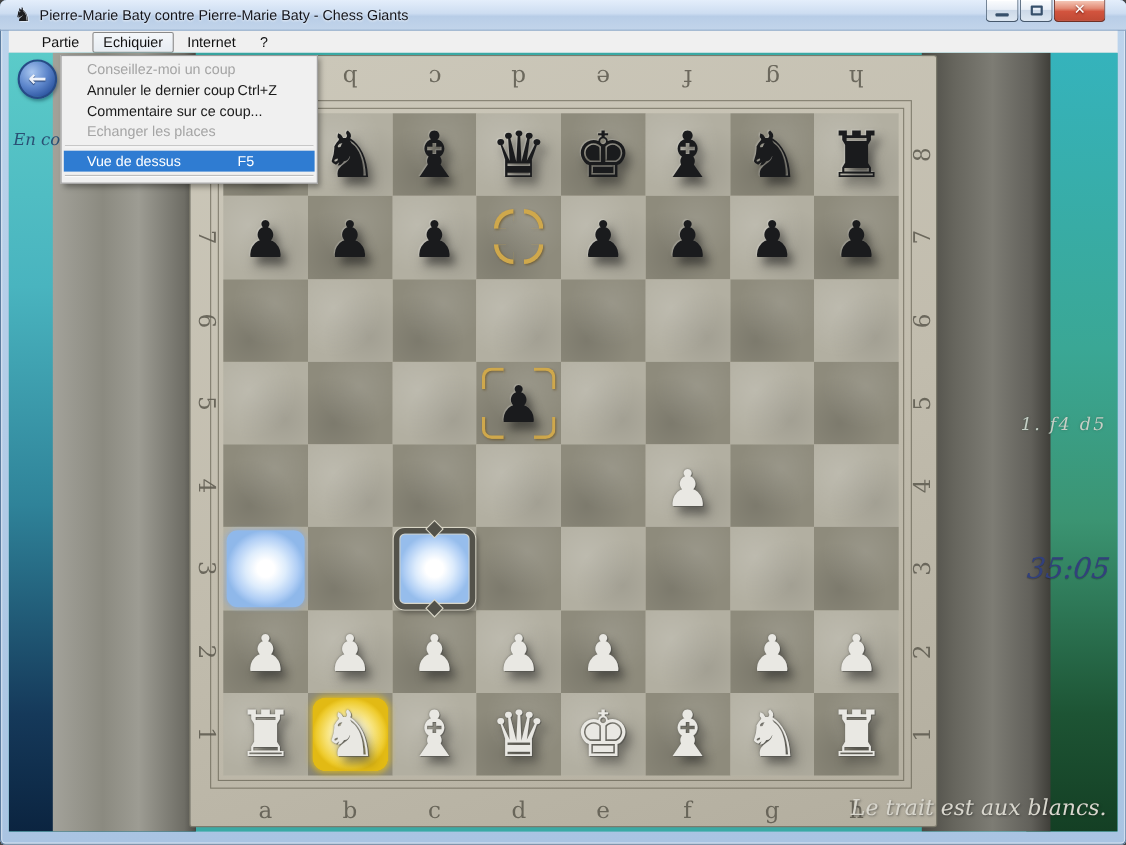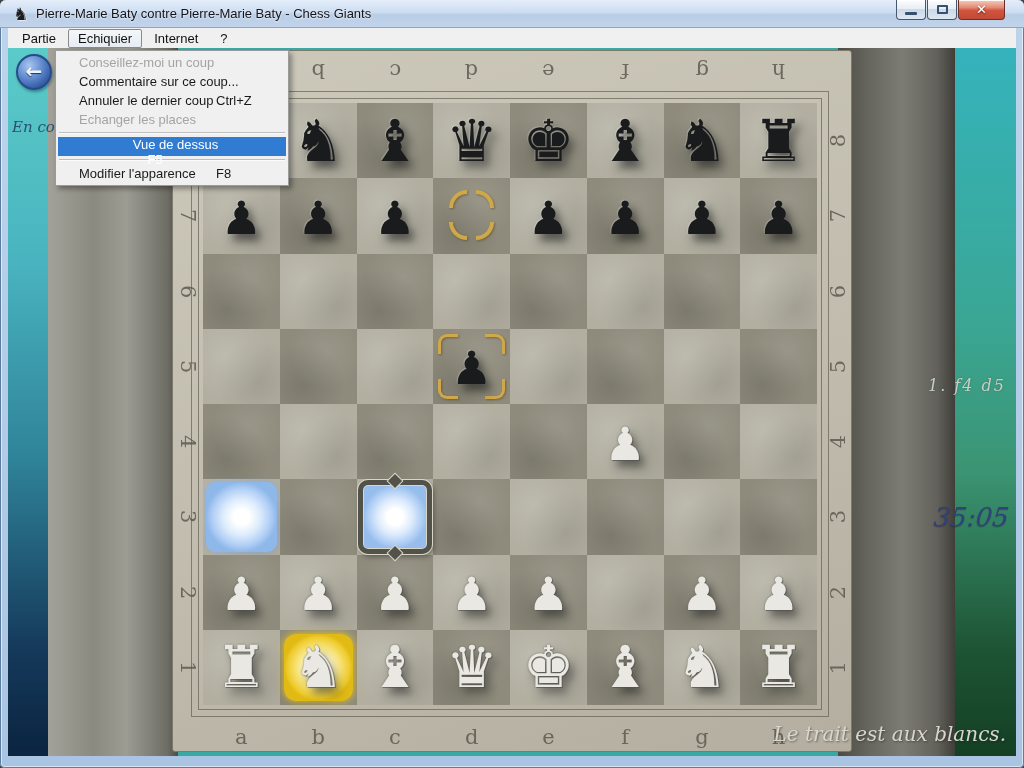--- a/index.html
+++ b/index.html
@@ -28,21 +28,21 @@
   .win-btn.max{width:30px}
   .win-btn.close{width:47px;
     background:linear-gradient(#f6cdbd 0%,#e28a74 40%,#d2543e 55%,#c04a35 100%);
     border-color:#6e3026;}
   .glyph-min{width:12px;height:3px;background:#37506b;border-radius:1px;margin-top:7px;}
   .glyph-max{width:11px;height:9px;border:2px solid #37506b;border-radius:1px;background:transparent;}
   .glyph-close{color:#fff;font-size:13px;font-weight:bold;text-shadow:0 1px 2px rgba(80,10,5,.8);
     font-family:"DejaVu Sans", sans-serif;line-height:18px;}
   
   .menubar{position:absolute;left:8px;top:28px;width:1008px;height:20px;background:#f0f0f0;
-    display:flex;align-items:center;padding-left:4px;font-size:13px;color:#111;}
+    display:flex;align-items:center;padding-left:20px;font-size:13px;color:#111;}
   .mb-item{padding:1px 9px;margin-right:2px;border:1px solid transparent;border-radius:2px;cursor:default;}
   .mb-item.active{border-color:#8a8a8a;background:linear-gradient(#f4f7fa,#e6ecf2);}
   
   .scene{position:absolute;left:8px;top:48px;width:1008px;height:708px;overflow:hidden;background:#3aa9a4;}
   .bg-left{position:absolute;left:0;top:0;width:170px;height:100%;
     background:linear-gradient(#5bcbc9 0%,#49b4bf 30%,#2f8399 58%,#15395a 85%,#0b2440 100%);}
   .bg-right{position:absolute;left:925px;top:0;width:83px;height:100%;
     background:linear-gradient(#35b3bc 0%,#3aa795 38%,#3b9472 60%,#1d5434 85%,#143f24 100%);}
   .side-left{position:absolute;left:40px;top:0;width:130px;height:100%;
     background:linear-gradient(to right,#a3a29a 0%,#8b8a80 35%,#9d9c93 60%,#6e6d65 92%,#4c4b45 100%);}
@@ -122,21 +122,21 @@
   .status-text{position:absolute;right:10px;top:674px;font-family:"DejaVu Serif", serif;font-style:italic;
     font-size:20px;color:#d8d6cd;white-space:nowrap;text-shadow:1px 1px 2px rgba(30,30,30,.5);}
   
   .context-menu{position:absolute;left:55px;top:50px;width:234px;background:#f0f0f0;
     border:1px solid #9b9b9b;box-shadow:3px 3px 5px rgba(0,0,0,.35);z-index:50;padding:2px 0;}
   .menu-item{height:19px;display:flex;align-items:center;padding:0 14px 0 21px;font-size:13px;
     color:#1a1a1a;cursor:default;margin:0 2px;}
   .menu-item .mi-label{flex:1;white-space:nowrap;}
   .menu-item .mi-short{width:56px;text-align:left;}
   .menu-item.disabled{color:#a4a4a4;}
-  .menu-item.highlighted{background:#2f7cd2;color:#fff;flex-direction:column;}
+  .menu-item.highlighted{background:#2f7cd2;color:#fff;}
   .menu-sep{border-top:1px solid #bdbdbd;border-bottom:1px solid #fbfbfb;margin:3px 3px;height:0;}
 </style>
 </head>
 <body>
 
 <div class="window">
 
   <div class="titlebar">
     <span class="win-icon">♞</span>
     <span class="win-title">Pierre-Marie Baty contre Pierre-Marie Baty - Chess Giants</span>
@@ -395,36 +395,32 @@
     <div class="clock">35:05</div>
     <div class="status-text">Le trait est aux blancs.</div>
   </div>
 
   <div class="context-menu" id="context-menu">
       <div class="menu-item disabled">
         <span class="mi-label">Conseillez-moi un coup</span>
         <span class="mi-short"></span>
       </div>
       <div class="menu-item">
+        <span class="mi-label">Annuler le dernier coup</span>
+        <span class="mi-short">Ctrl+Z</span>
+      </div>
+      <div class="menu-item">
         <span class="mi-label">Commentaire sur ce coup...</span>
         <span class="mi-short"></span>
-      </div>
-      <div class="menu-item">
-        <span class="mi-label">Annuler le dernier coup</span>
-        <span class="mi-short">Ctrl+Z</span>
       </div>
       <div class="menu-item disabled">
         <span class="mi-label">Echanger les places</span>
         <span class="mi-short"></span>
       </div>
       <div class="menu-sep"></div>
       <div class="menu-item highlighted">
         <span class="mi-label">Vue de dessus</span>
         <span class="mi-short">F5</span>
       </div>
       <div class="menu-sep"></div>
-      <div class="menu-item">
-        <span class="mi-label">Modifier l'apparence</span>
-        <span class="mi-short">F8</span>
-      </div>
     </div>
 
 </div>
 
 </body></html>

